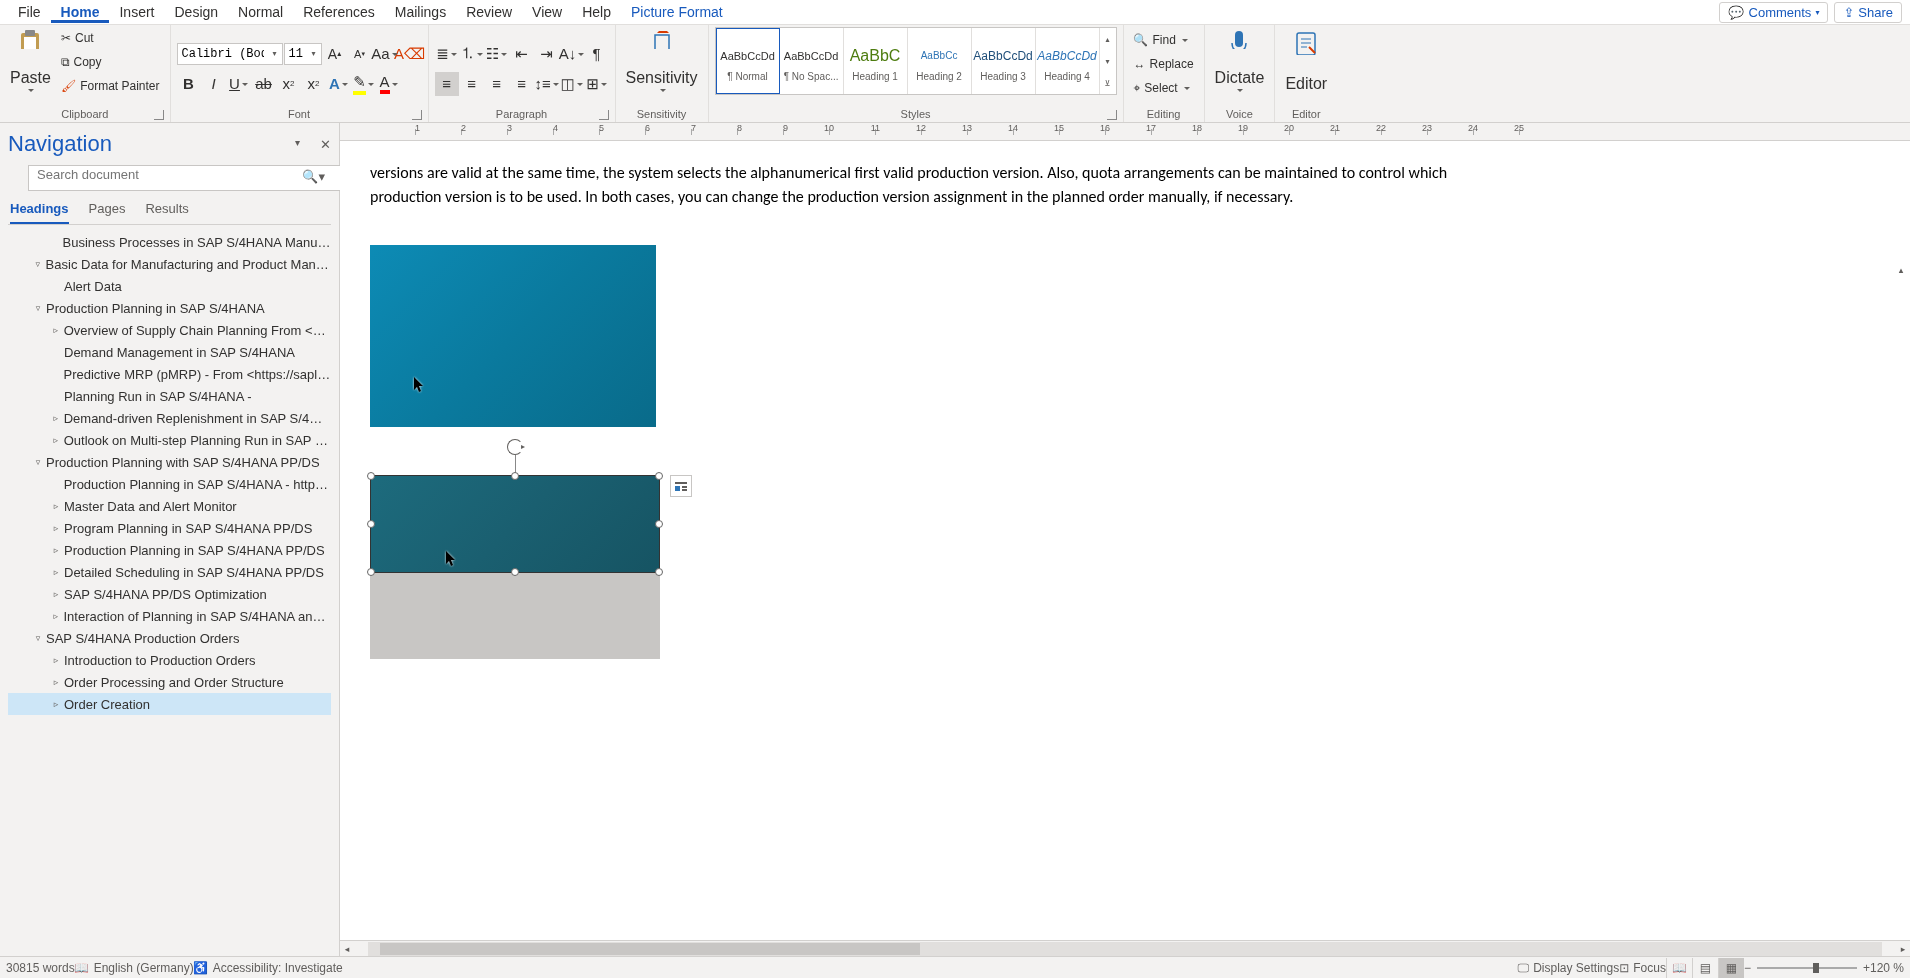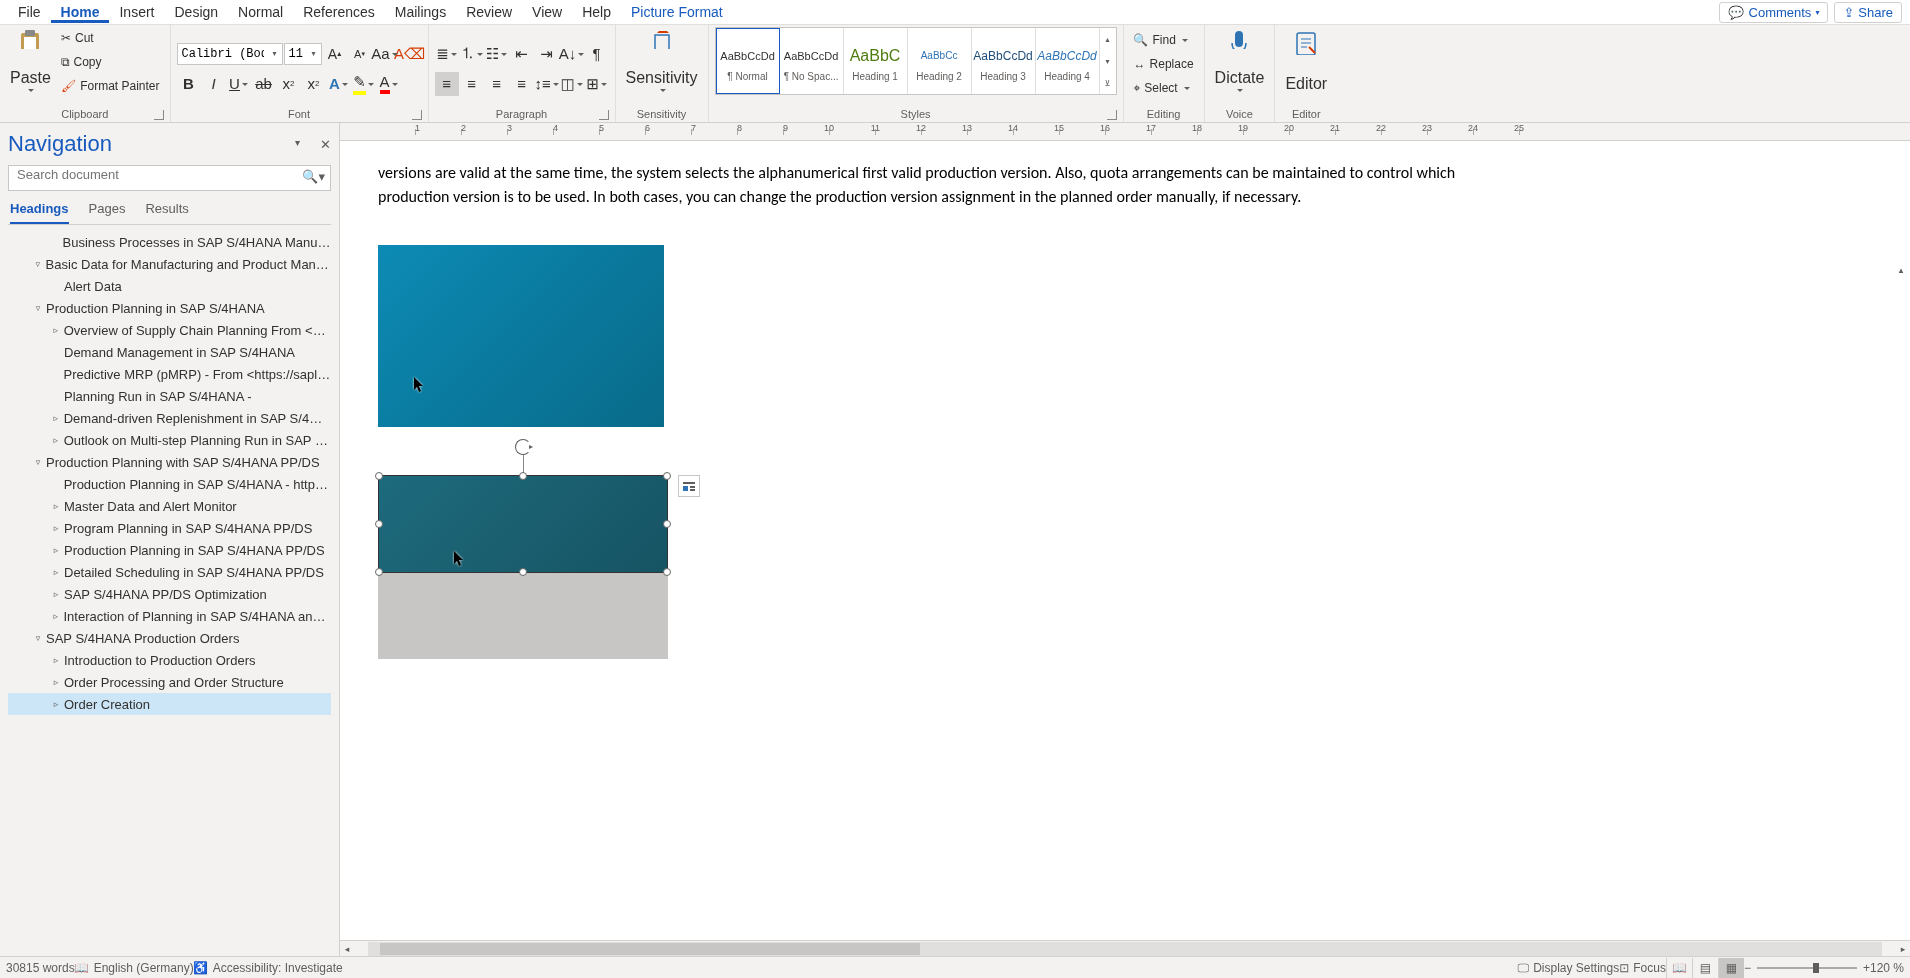--- a/index.html
+++ b/index.html
@@ -42,38 +42,38 @@
 .gallery-more { width: 16px; display: flex; flex-direction: column; justify-content: space-around; align-items: center; cursor: pointer; }
 .gallery-more span { font-size: 8px; color: #605e5c; }
 
 
 .workarea { display: flex; height: calc(100% - 123px - 22px); }
 .navpane { width: 340px; background: #f3f2f1; border-right: 1px solid #d2d0ce; display: flex; flex-direction: column; padding: 4px 8px 0; }
 .nav-header { display: flex; align-items: center; justify-content: space-between; padding: 4px 0 8px; }
 .nav-title { font-size: 22px; color: #185abd; }
 .nav-close { display: flex; gap: 20px; }
 .nav-search { position: relative; margin-bottom: 6px; }
-.nav-search input { width: 100%; height: 26px; border: 1px solid #c8c6c4; padding: 0 28px 8px 8px; font-size: 13px; outline: none; }
+.nav-search input { width: 100%; height: 26px; border: 1px solid #c8c6c4; padding: 0 28px 8px 8px; font-size: 13px; outline: none; margin-left: 20px; }
 .nav-search .sicon { position: absolute; right: 6px; top: 4px; color: #605e5c; }
 .nav-tabs { display: flex; gap: 20px; border-bottom: 1px solid #d2d0ce; margin-bottom: 6px; padding-left: 2px; }
 .nav-tab { padding: 4px 0 6px; font-size: 13px; color: #605e5c; cursor: pointer; }
 .nav-tab.active { color: #185abd; font-weight: 600; border-bottom: 2px solid #185abd; }
 .nav-tree { flex: 1; overflow-y: auto; font-size: 13px; }
 .tree-item { display: flex; align-items: center; height: 22px; cursor: pointer; white-space: nowrap; overflow: hidden; text-overflow: ellipsis; color: #323130; }
 .tree-item.selected { background: #cde6f7; }
 .tree-exp { width: 12px; text-align: center; color: #605e5c; font-size: 9px; margin-right: 2px; }
 .tree-lbl { overflow: hidden; text-overflow: ellipsis; }
 
 
 .docarea { flex: 1; display: flex; flex-direction: column; background: #f8f8f8; position: relative; }
 .ruler-h { height: 18px; background: #f3f2f1; border-bottom: 1px solid #d2d0ce; position: relative; overflow: hidden; font-size: 9px; color: #605e5c; }
 .ruler-h .ticks { position: absolute; left: 30px; top: 0; right: 0; display: flex; }
 .ruler-h .tick { width: 46px; text-align: right; padding-right: 2px; border-right: 1px solid #aaa; height: 6px; margin-top: 6px; position: relative; }
 .ruler-h .tick span { position: absolute; top: -6px; right: -5px; }
-.doccanvas { flex: 1; background: #fff; padding: 20px 38px; position: relative; overflow: hidden; }
+.doccanvas { flex: 1; background: #fff; padding: 20px 30px; position: relative; overflow: hidden; }
 .body-text { font-size: 16px; line-height: 1.5; color: #000; font-family: Calibri, sans-serif; max-width: 1110px; }
 .img1 { width: 286px; height: 182px; margin-top: 36px; background: linear-gradient(135deg, #0d8bb5 0%, #0a7a9e 50%, #096b8a 100%); }
 .img2-wrap { position: relative; margin-top: 48px; width: 290px; }
 .img2 { width: 290px; height: 184px; background: #c8c6c4; position: relative; }
 .img2 .crop { position: absolute; top: 0; left: 0; width: 290px; height: 98px; background: linear-gradient(135deg, #1d6b7d 0%, #1a5f70 50%, #165463 100%); border: 1px solid #333; }
 .handle { position: absolute; width: 8px; height: 8px; background: #fff; border: 1px solid #666; border-radius: 50%; }
 .h-nw { top: -4px; left: -4px; } .h-n { top: -4px; left: calc(50% - 4px); } .h-ne { top: -4px; right: -4px; }
 .h-w { top: calc(50% - 4px); left: -4px; } .h-e { top: calc(50% - 4px); right: -4px; }
 .h-sw { bottom: -4px; left: -4px; } .h-s { bottom: -4px; left: calc(50% - 4px); } .h-se { bottom: -4px; right: -4px; }
 .rotate-handle { position: absolute; top: -36px; left: calc(50% - 8px); width: 16px; height: 16px; border: 1.5px solid #605e5c; border-radius: 50%; border-right-color: transparent; }

